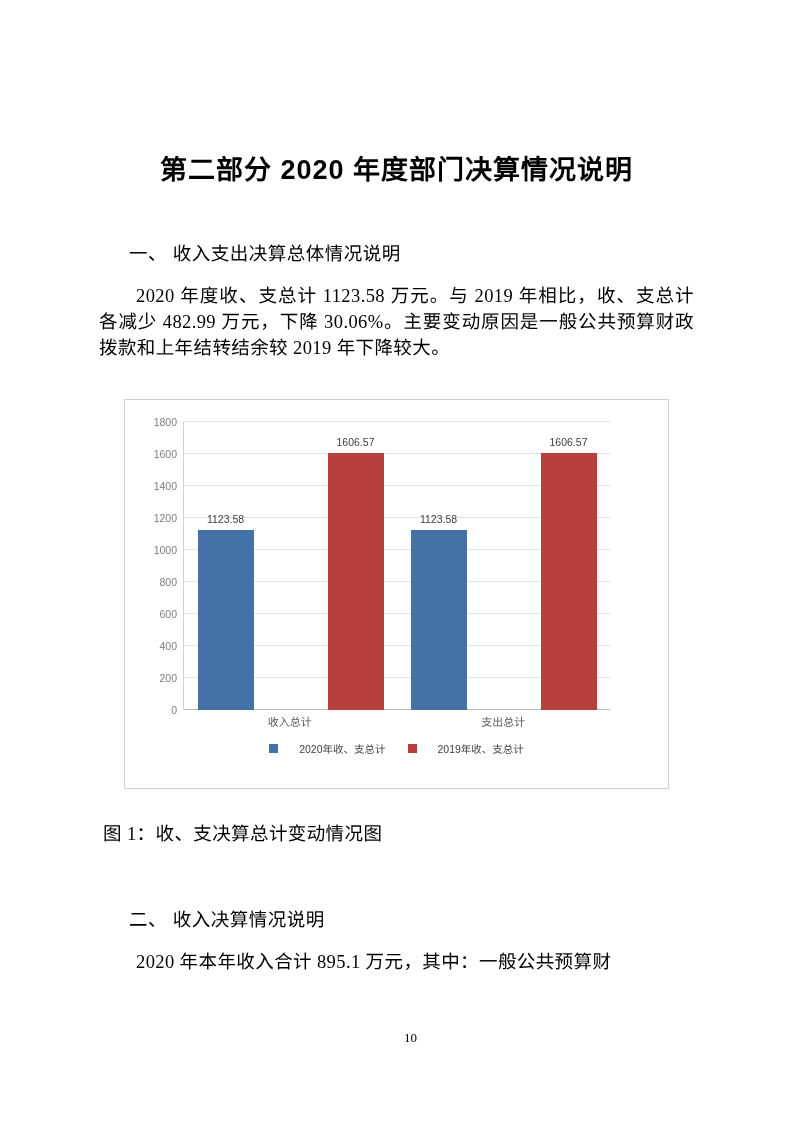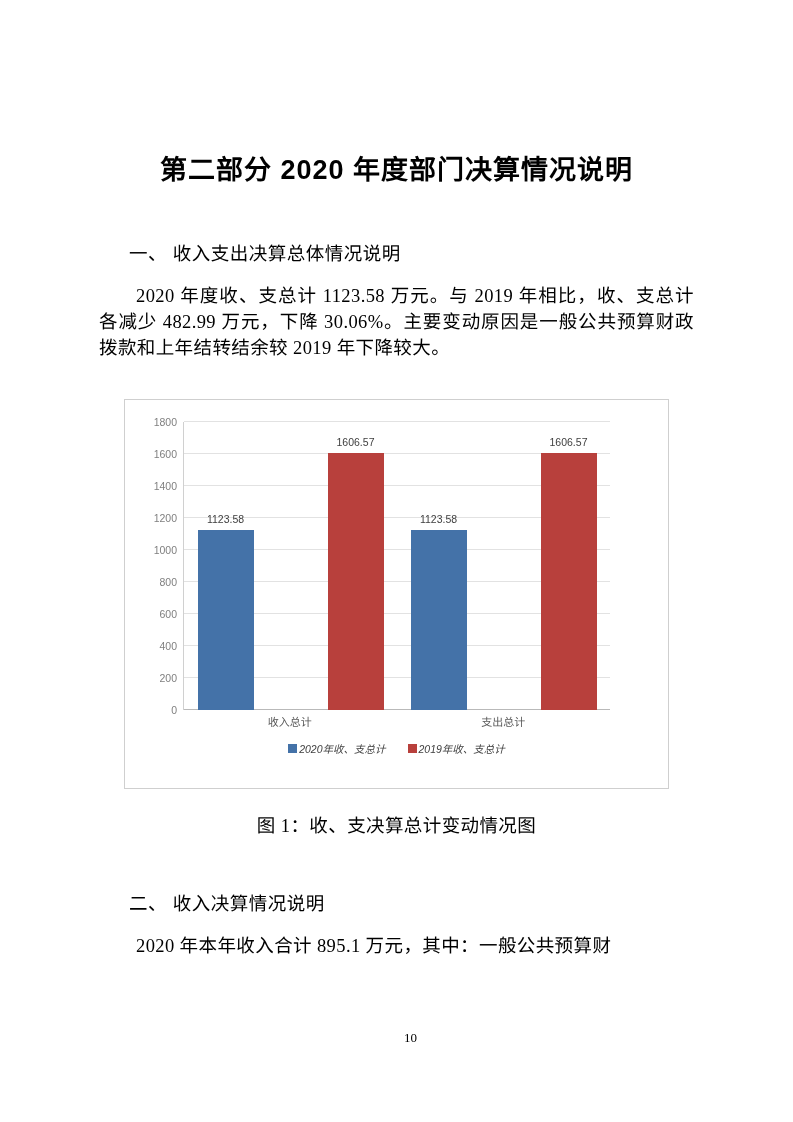--- a/index.html
+++ b/index.html
@@ -144,33 +144,32 @@
     display: flex;
     justify-content: center;
     gap: 22px;
     font-size: 10.5px;
     color: #404040;
     font-family: "Liberation Sans", "DejaVu Sans", sans-serif;
   }
   .legend .item {
     display: flex;
     align-items: center;
-    gap: 2px;
-    font-style: italic;
+    gap: 21px;
   }
   .swatch {
     width: 9px;
     height: 9px;
     display: inline-block;
   }
 
   .figure-caption {
-    margin: 0;
+    margin: 8px;
     padding-top: 22px;
-    text-align: center;
+    text-align: left;
     font-size: 18.5px;
     letter-spacing: 0.4px;
   }
 
   .page-number {
     position: absolute;
     left: 0;
     right: 0;
     top: 1030px;
     text-align: center;

